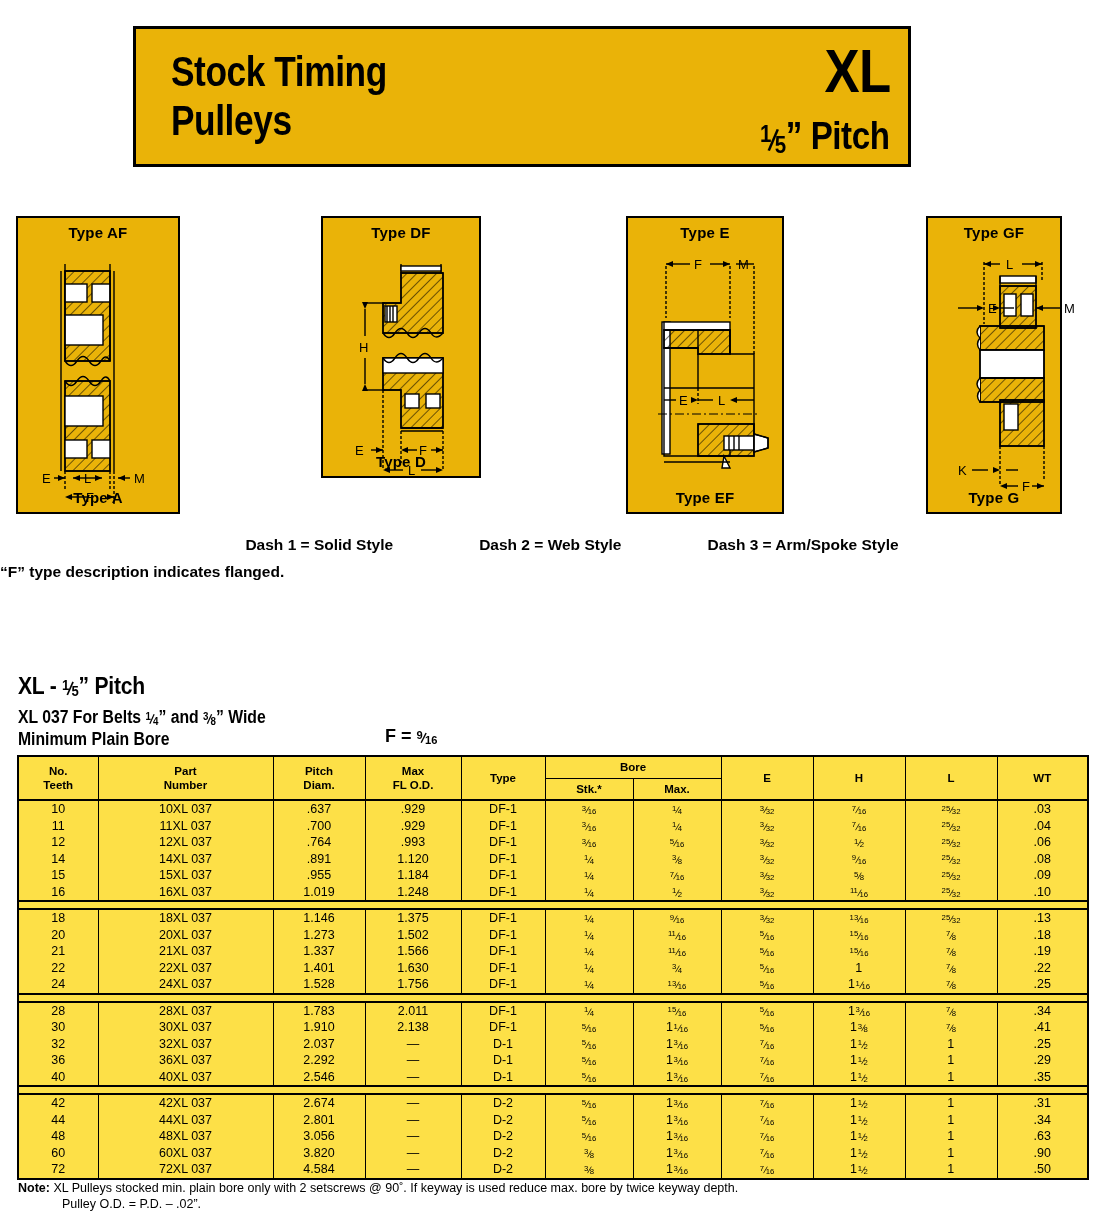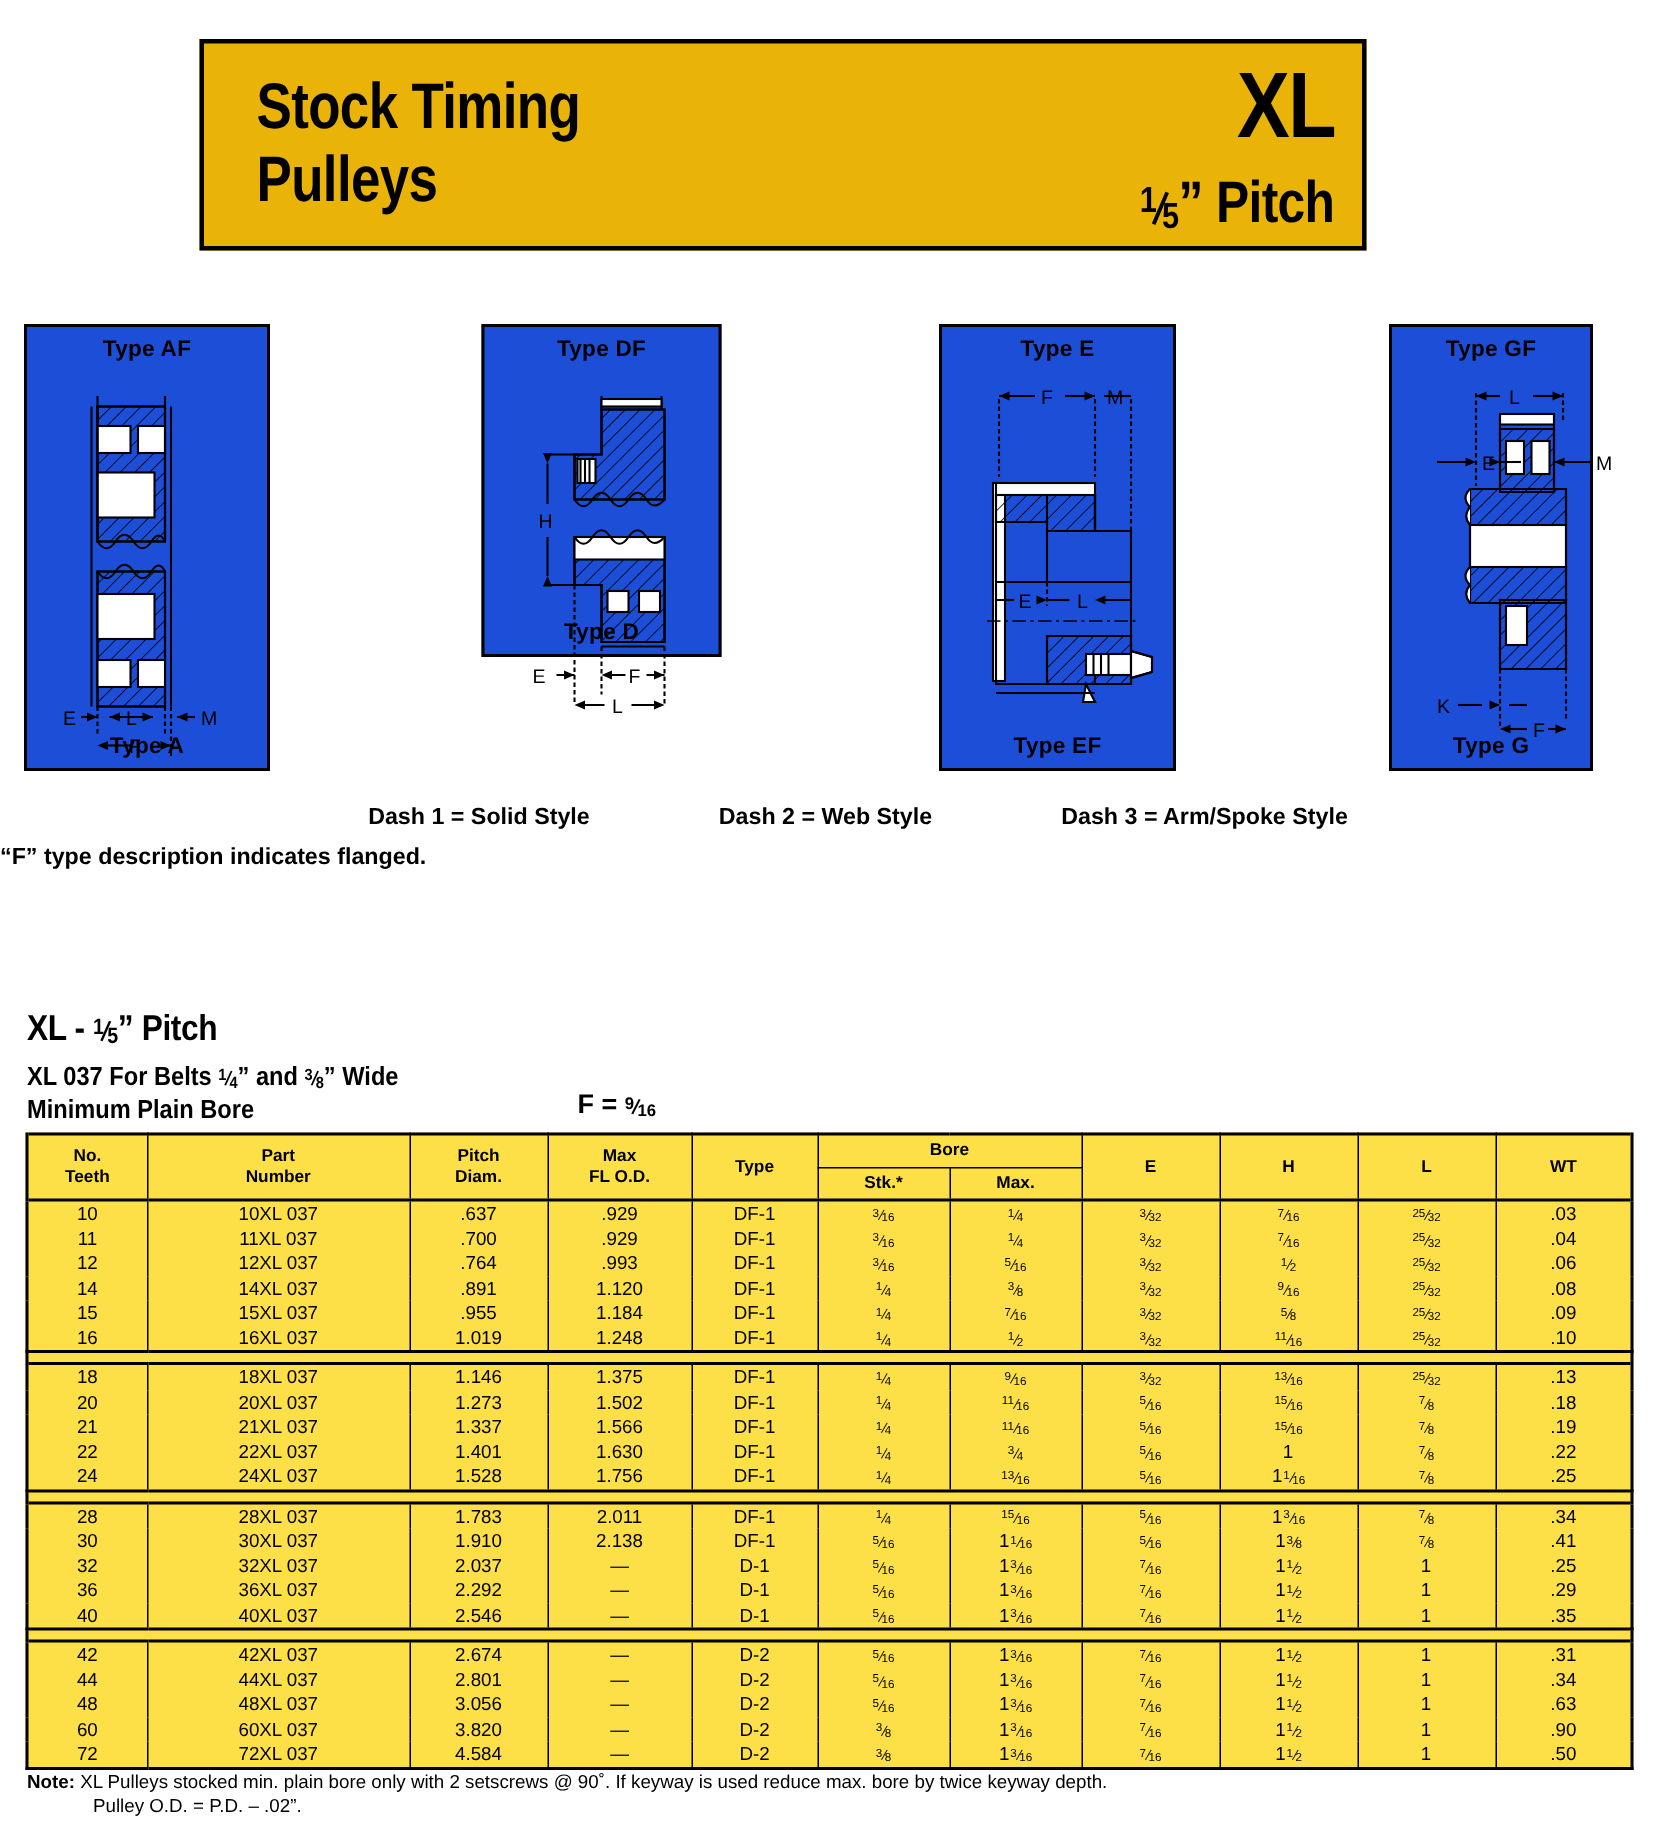--- a/index.html
+++ b/index.html
@@ -74,21 +74,21 @@
   .fr .n { position: relative; top: -0.30em; font-size: 0.86em; }
   .fr .s { display:inline-block; transform: rotate(18deg) scaleY(1.25); font-size:0.9em; margin:0 -0.04em;}
   .fr .d { position: relative; top: 0.16em; font-size: 0.86em; }
   .whole { margin-right: 0.05em; }
 
   
   .dia-box {
     position: absolute;
     border: 2.5px solid #000;
     box-sizing: border-box;
-    background: #1d4ed8;
+    background: #eab308;
   }
   .dia-label-top, .dia-label-bot {
     position: absolute;
     left: 0; right: 0;
     text-align: center;
     font-size: 15px;
     font-weight: bold;
     letter-spacing: 0.2px;
   }
   .dia-label-top { top: 6px; }
@@ -274,21 +274,21 @@
     </g>
     <g font-size="13" font-family="Liberation Sans, sans-serif" fill="#000">
       <text x="24" y="265">E</text>
       <text x="66" y="265">L</text>
       <text x="116" y="265">M</text>
       <text x="68" y="284">F</text>
     </g>
   </svg>
 </div>
 
-<div class="dia-box" style="left:321px; top:216px; width:160px; height:222px;">
+<div class="dia-box" style="left:321px; top:216px; width:160px; height:262px;">
   <div class="dia-label-top">Type DF</div>
   <div class="dia-label-bot">Type D</div>
   <svg class="dia-svg" width="160" height="298" viewBox="0 0 160 298">
     <defs>
       <pattern id="hatchD" patternUnits="userSpaceOnUse" width="7" height="7" patternTransform="rotate(45)">
         <line x1="0" y1="0" x2="0" y2="7" stroke="#000" stroke-width="1.1"></line>
       </pattern>
     </defs>
     <g stroke="#000" fill="none" stroke-width="1.4">
 

